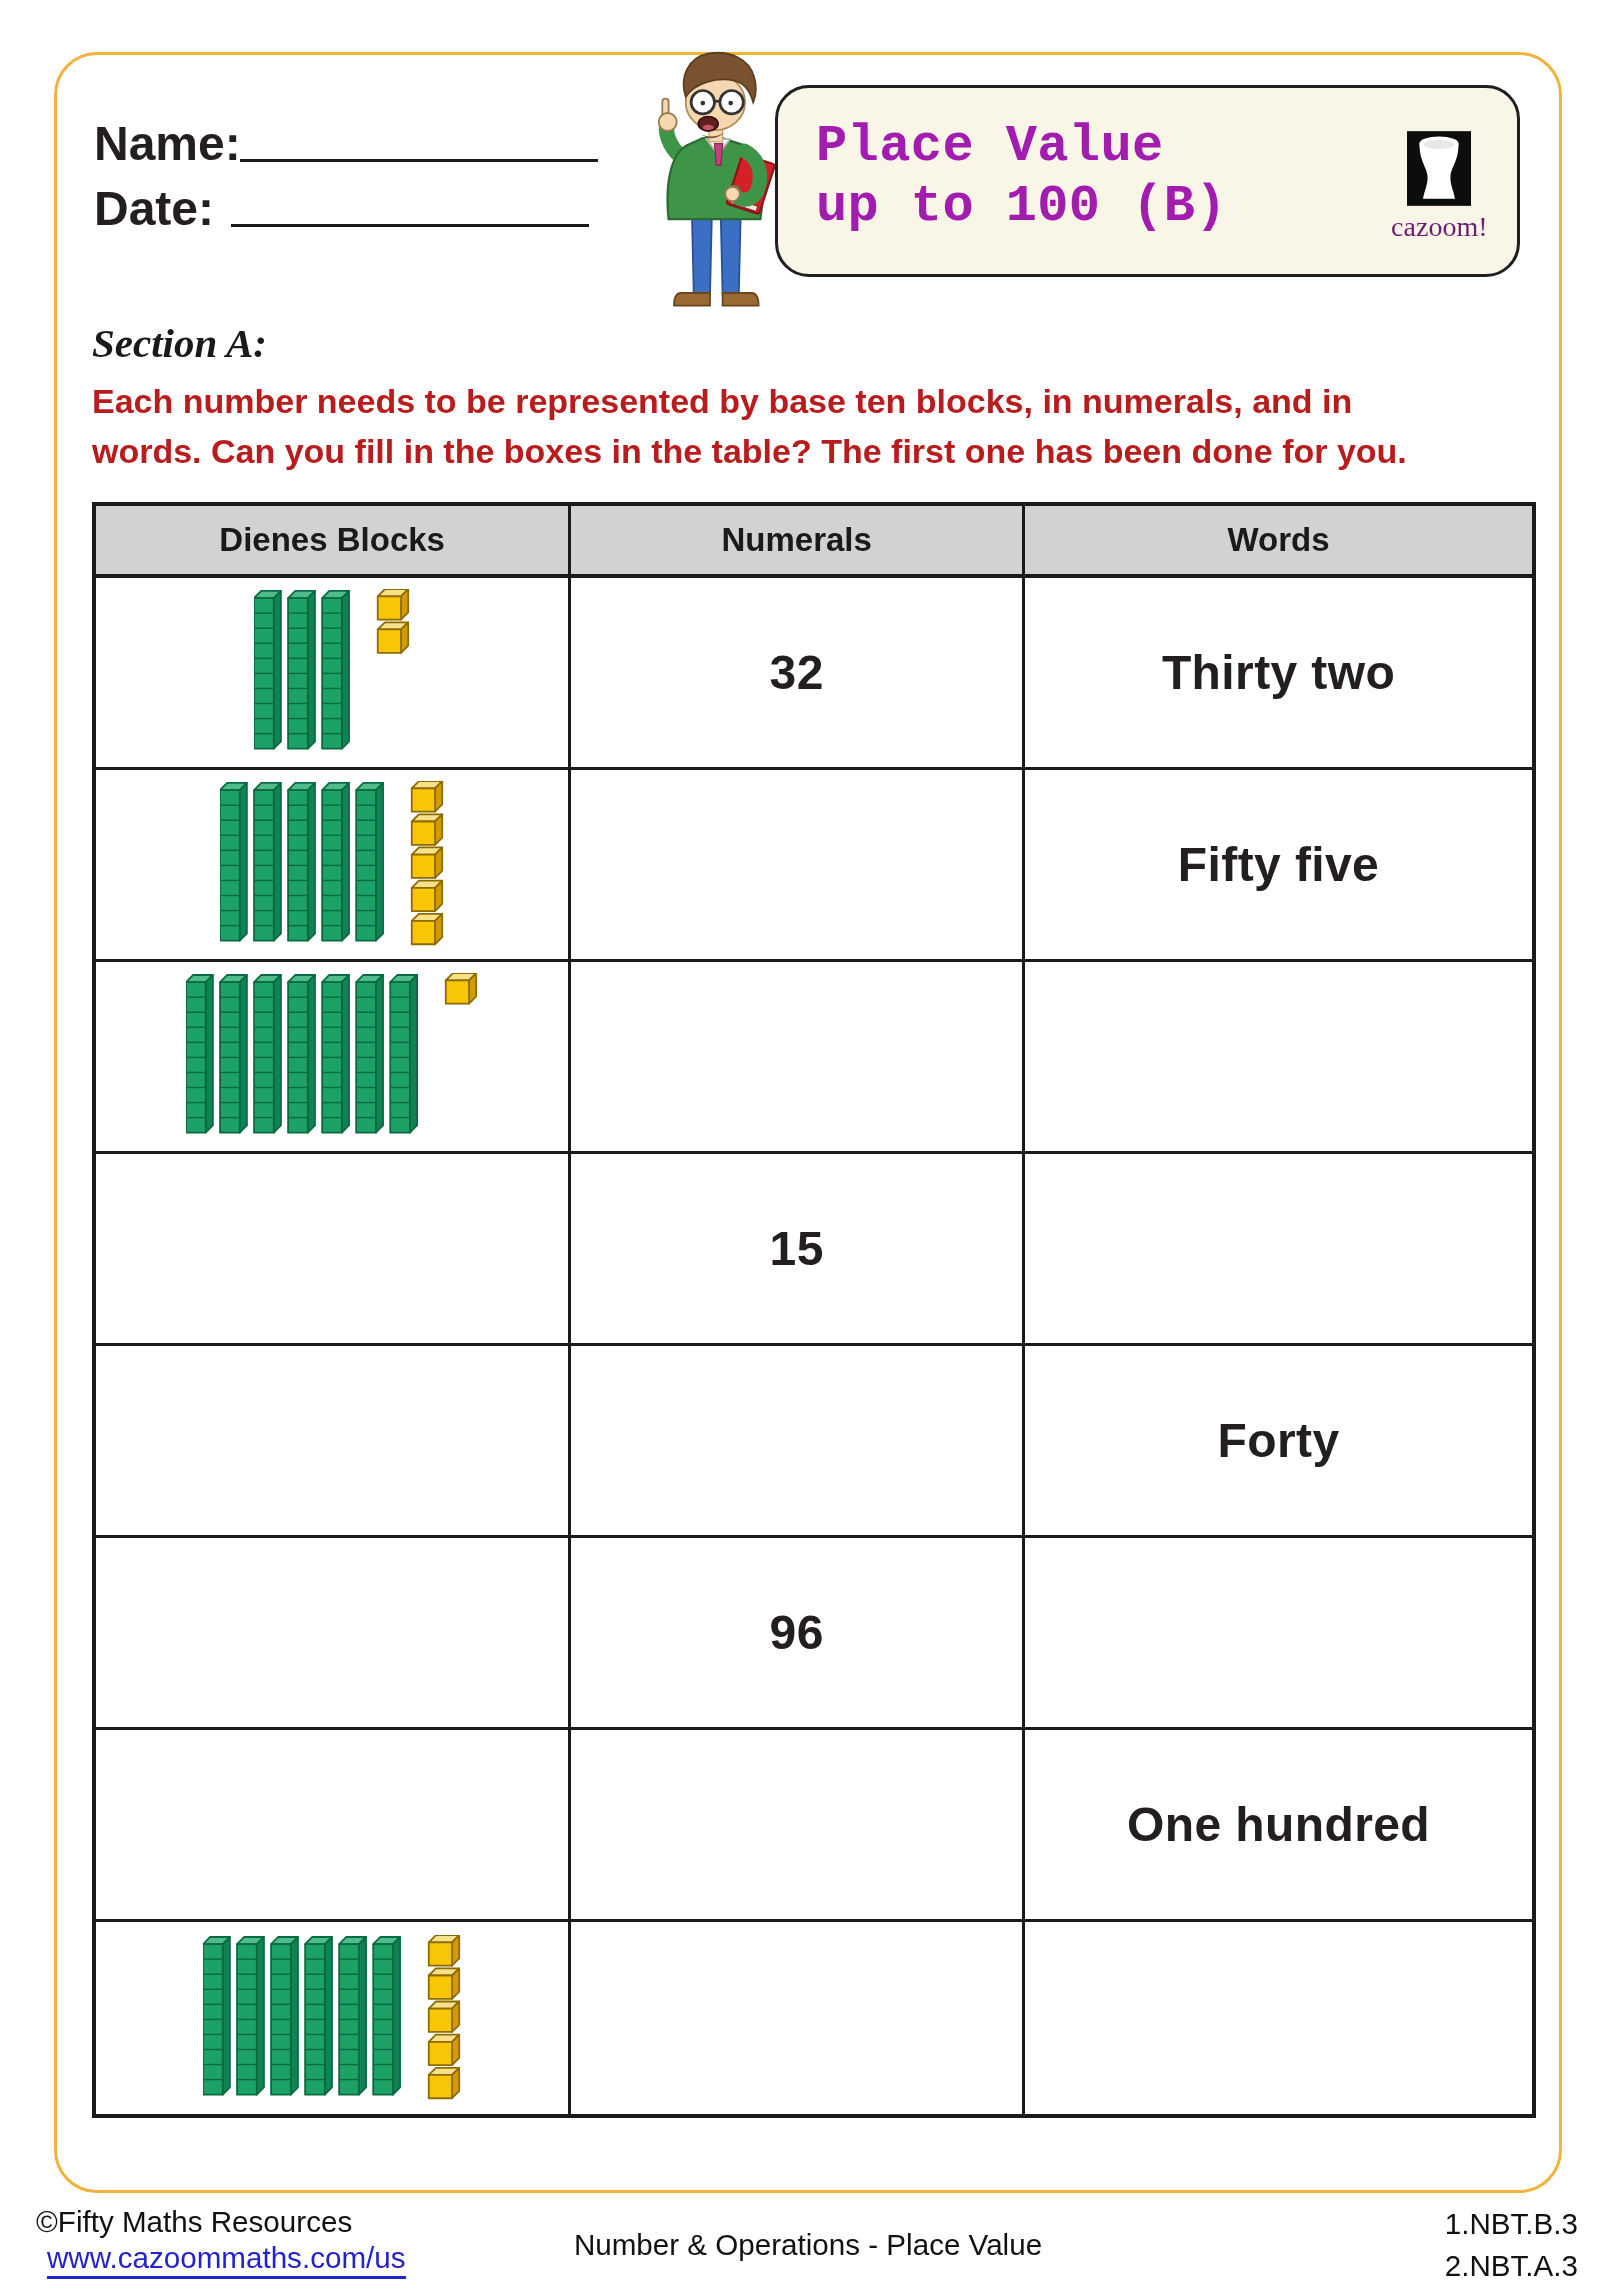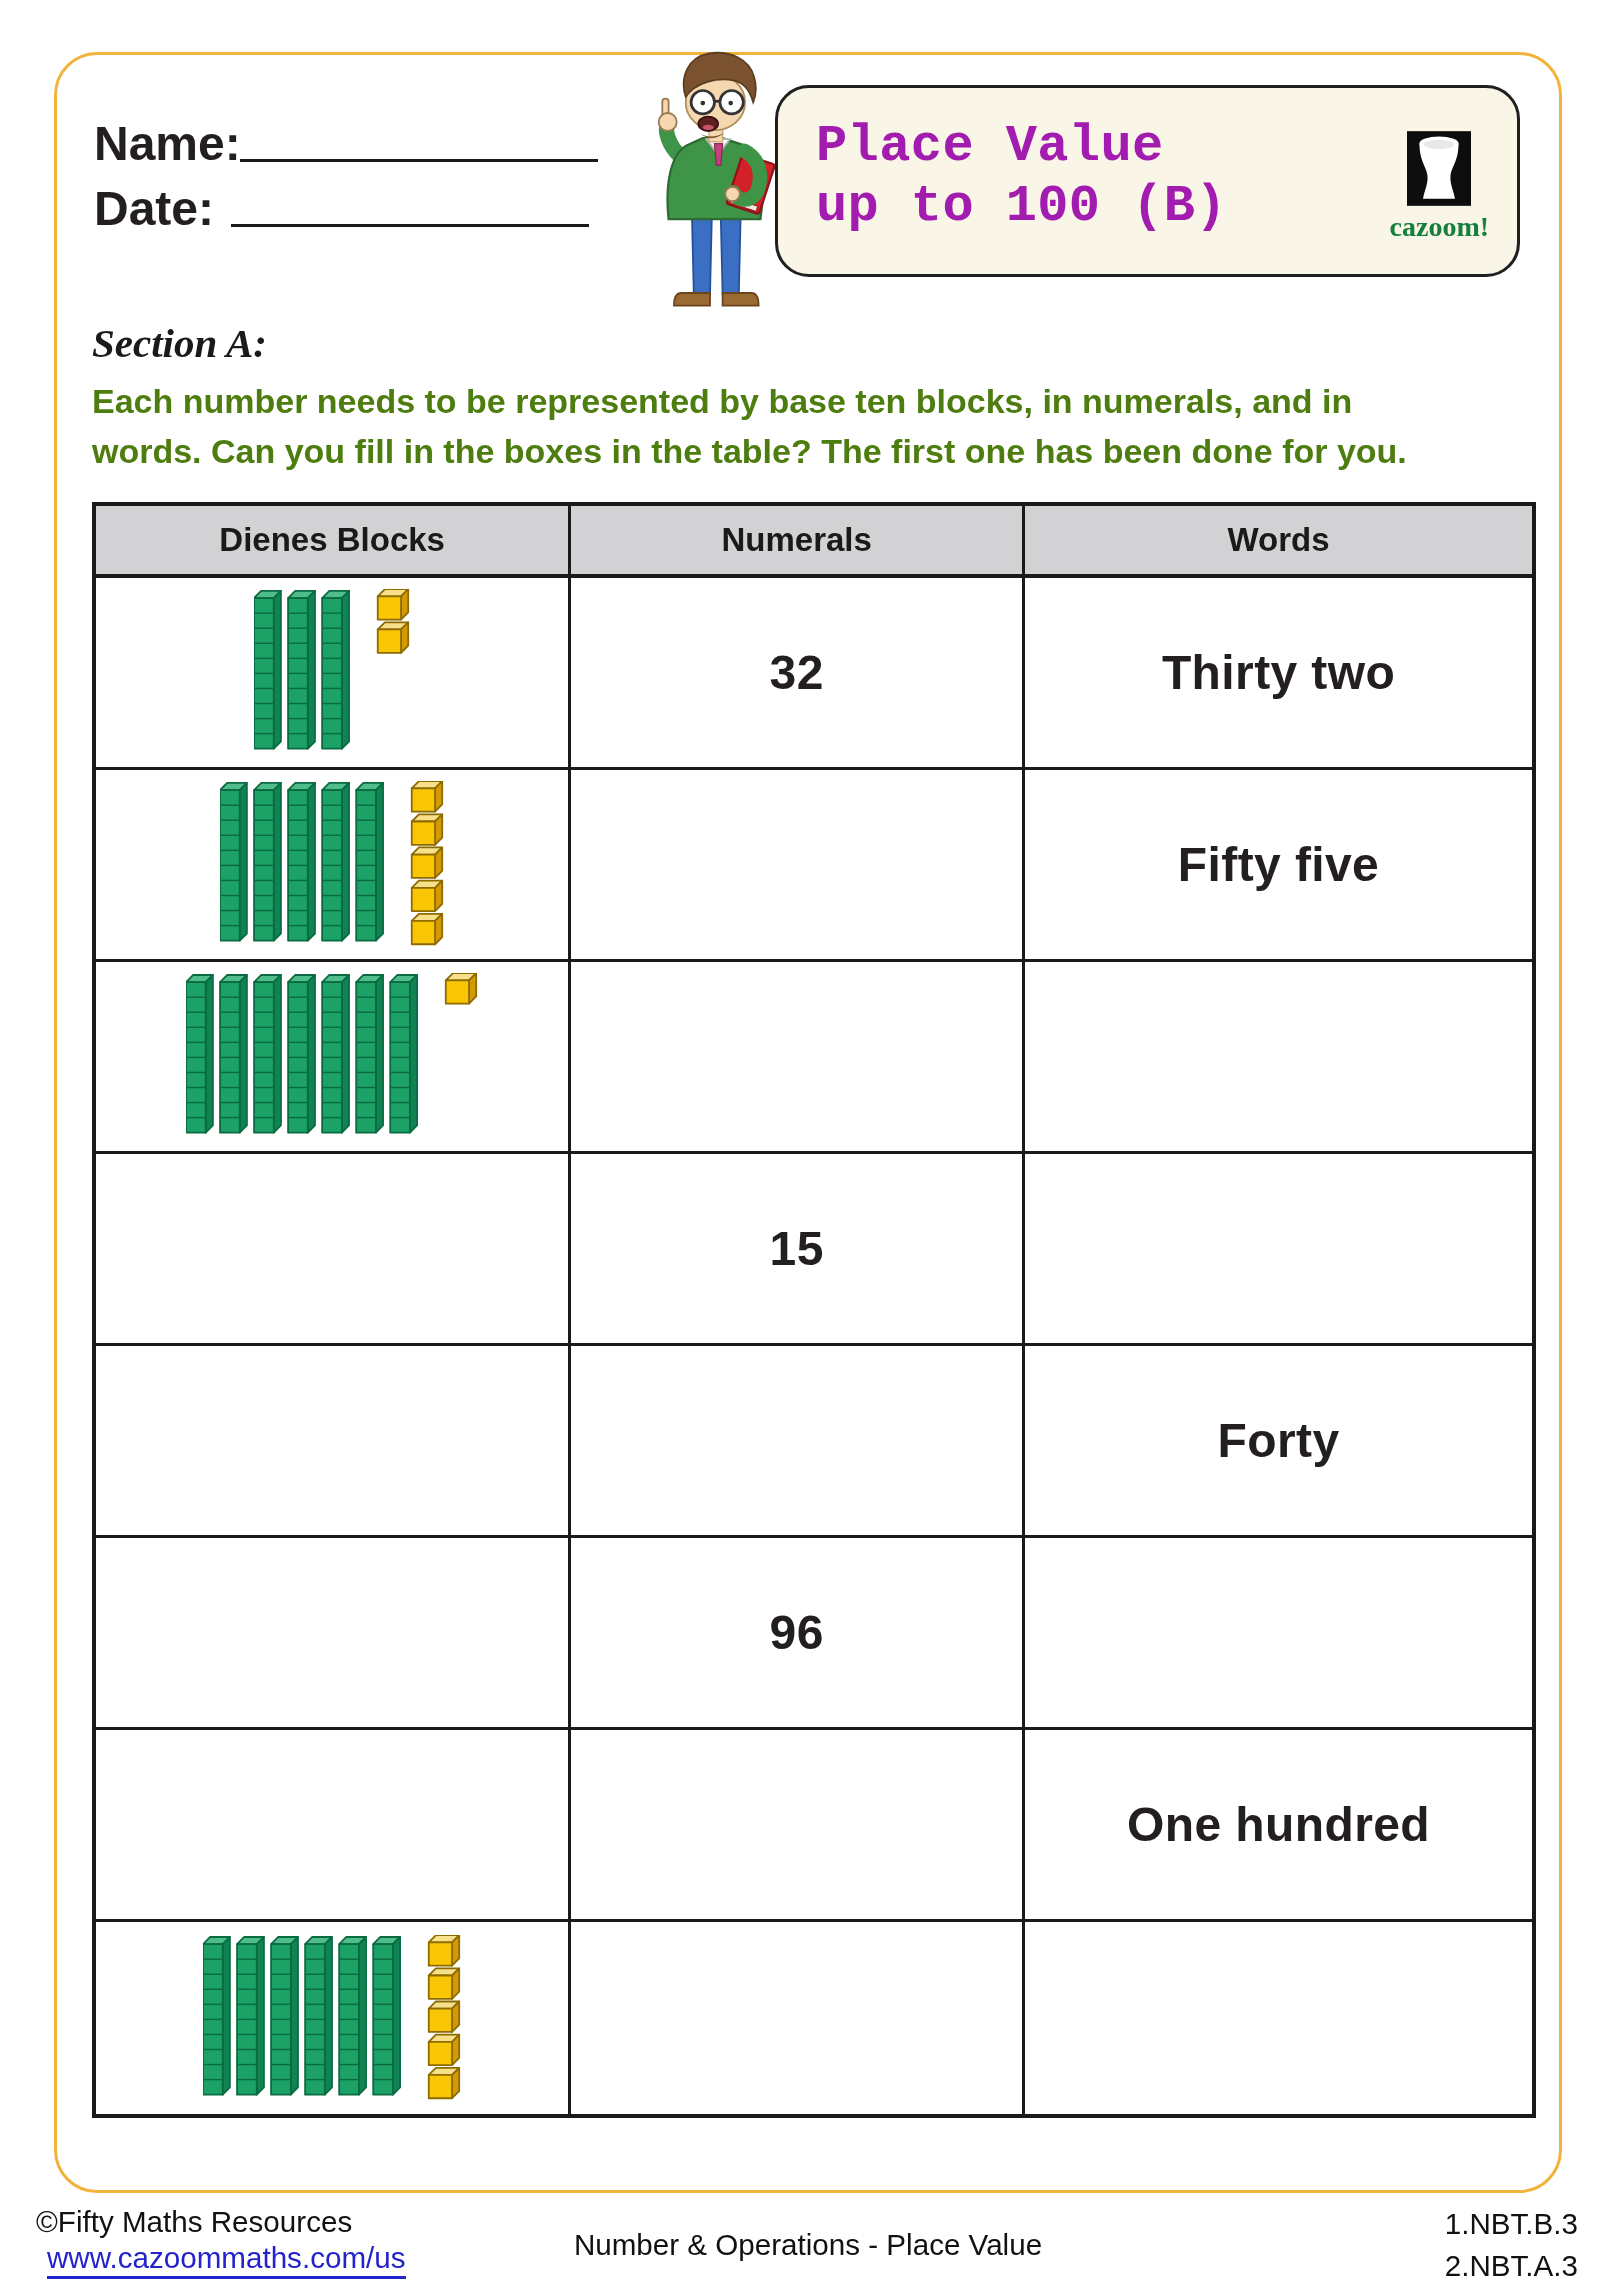--- a/index.html
+++ b/index.html
@@ -28,32 +28,32 @@
     background:#f9f5e7; border:3.6px solid #1f1f1f; border-radius:34px;
   }
   .title-text {
     position:absolute; left:38px; top:29px; width:502px;
     font-size:52px; font-weight:bold; line-height:60px; color:#a21caf;
     white-space:pre-line; letter-spacing:0.4px;font-family:Liberation Mono, monospace;
   }
   .logo-col { position:absolute; right:19.7px; top:43px; width:116px; text-align:center; }
   .logo-mark { display:inline-block; }
   .logo-text {
-    font-family:"Liberation Serif", serif; font-weight:bold;
-    font-size:28px; color:#15803d; letter-spacing:0px; margin-top:1.8px;
+    font-family:"Liberation Serif", serif; font-weight:normal;
+    font-size:28px; color:#701a75; letter-spacing:0px; margin-top:1.8px;
   }
   
   #section-heading {
     position:absolute; left:92px; top:319px;
     font-family:"Liberation Serif", serif; font-style:italic; font-weight:bold;
     font-size:41px; color:#1a1a1a;
   }
   #instructions {
     position:absolute; left:92px; top:376px; width:1424px;
-    font-size:34px; font-weight:bold; line-height:50px; color:#4d7c0f;
+    font-size:34px; font-weight:bold; line-height:50px; color:#b91c1c;
     white-space:pre-line;
   }
   
   .pv-table {
     position:absolute; left:92px; top:502px; width:1444px;
     border:4.5px solid #1a1a1a; background:#ffffff;
   }
   .thead { display:flex; height:72px; background:#d2d2d4; border-bottom:4.5px solid #1a1a1a; }
   .thead .hcell {
     display:flex; align-items:center; justify-content:center;

